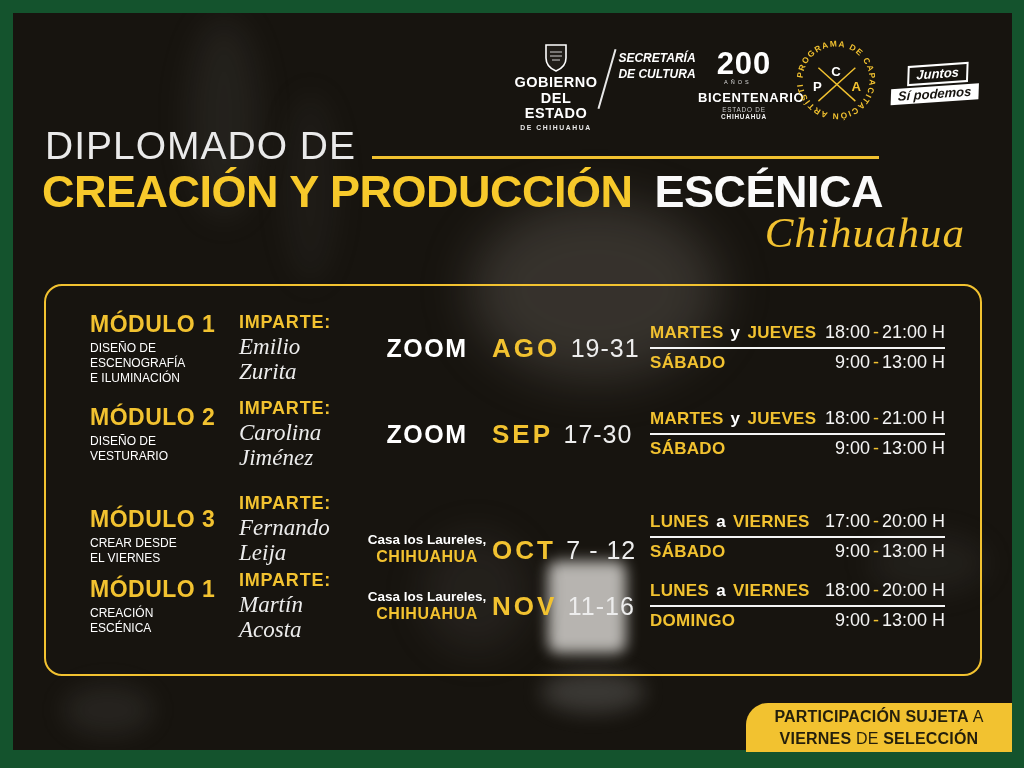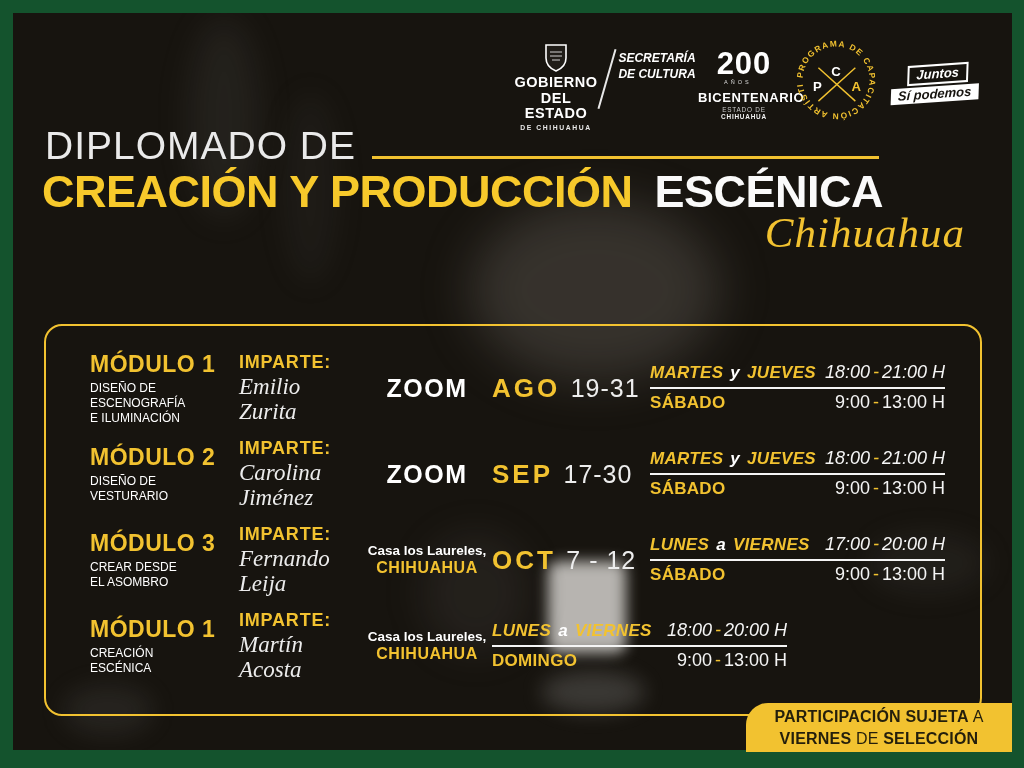--- a/index.html
+++ b/index.html
@@ -29,39 +29,39 @@
 
   
   .kicker{position:absolute;left:45px;top:124px;font-size:39px;color:#eaeaea;letter-spacing:1px;z-index:3;}
   .kicker-line{position:absolute;left:372px;top:156px;width:507px;height:3px;background:#f2c230;z-index:3;}
   .main-title{position:absolute;left:42px;top:166px;font-size:45px;font-weight:bold;letter-spacing:-.5px;z-index:3;white-space:nowrap;}
   .main-title .acc{color:#f7c92b;}
   .main-title .wht{color:#fafafa;margin-left:10px;}
   .script-loc{position:absolute;right:59px;top:208px;font-family:"Liberation Serif",serif;font-style:italic;font-size:43px;color:#f2c230;letter-spacing:1px;z-index:3;}
 
   
-  .table-frame{position:absolute;left:44px;top:284px;width:934px;height:388px;border:2px solid #f2c230;border-radius:18px;z-index:3;margin-top:40px;}
+  .table-frame{position:absolute;left:44px;top:284px;width:934px;height:388px;border:2px solid #f2c230;border-radius:18px;z-index:3;}
   .mrow{position:absolute;left:44px;width:860px;height:92px;display:flex;align-items:center;}
-  .mrow.r0{top:16px;} .mrow.r1{top:102px;} .mrow.r2{top:188px;} .mrow.r3{top:274px;}
+  .mrow.r0{top:16px;} .mrow.r1{top:102px;} .mrow.r2{top:188px;align-items:flex-end;} .mrow.r3{top:274px;}
   .c-mod{width:149px;flex:none;}
   .c-imp{width:123px;flex:none;}
   .c-ven{width:130px;flex:none;text-align:center;}
   .c-dat{width:158px;flex:none;white-space:nowrap;}
   .c-sch{width:295px;flex:none;}
   .mod-name{font-size:23px;font-weight:bold;color:#f2c230;letter-spacing:.5px;}
   .mod-sub{font-size:12px;font-weight:normal;color:#fff;line-height:1.25;margin-top:3px;white-space:pre-line;}
   .imp-label{font-size:18px;font-weight:bold;color:#f2c230;letter-spacing:.8px;}
   .imp-name{font-family:"Liberation Serif",serif;font-style:italic;font-size:23px;color:#ececec;line-height:1.08;margin-top:2px;white-space:pre-line;}
   .v-zoom .venue-main{font-size:25px;font-weight:bold;color:#fff;letter-spacing:1.5px;}
   .v-casa .venue-main{font-size:13.5px;font-weight:bold;color:#fff;display:block;}
   .v-casa .venue-accent{font-size:16px;font-weight:bold;color:#f2c230;letter-spacing:.5px;display:block;margin-top:1px;}
   .dat-month{font-size:26px;font-weight:bold;color:#f2c230;letter-spacing:3px;}
   .dat-range{font-size:25px;color:#ededed;margin-left:6px;letter-spacing:1px;}
   .sch-line{display:flex;justify-content:space-between;align-items:baseline;padding:3px 0 4px 0;}
-  .sch-line.first{border-bottom:2px solid #f5f5f5;font-style:italic;}
+  .sch-line.first{border-bottom:2px solid #f5f5f5;}
   .sch-days{font-size:17px;font-weight:bold;color:#f2c230;letter-spacing:.3px;}
   .sch-days .conn{color:#fff;padding:0 2px;}
   .sch-time{font-size:18px;color:#f5f5f5;white-space:nowrap;}
   .sch-time .dash{color:#f2c230;padding:0 3px;}
 
   
   .footer-badge{position:absolute;left:746px;top:703px;width:266px;height:49px;background:#f2c230;border-top-left-radius:22px;z-index:4;display:flex;flex-direction:column;justify-content:center;text-align:center;}
   .footer-badge .fl{font-size:16px;font-weight:bold;color:#241f0c;line-height:1.35;letter-spacing:.2px;}
   .footer-badge .lt{font-weight:normal;}
 </style>
@@ -199,21 +199,21 @@
           <span class="sch-days">SÁBADO</span>
           <span class="sch-time"><span>9:00</span><span class="dash">-</span><span>13:00 H</span></span>
         </div>
       </div>
     </div>
 
     <div class="mrow r2 v-casa">
       <div class="c-mod">
         <div class="mod-name">MÓDULO 3</div>
         <div class="mod-sub">CREAR DESDE
-EL ASOMBRO</div>
+EL VIERNES</div>
       </div>
       <div class="c-imp">
         <div class="imp-label">IMPARTE:</div>
         <div class="imp-name">Fernando
 Leija</div>
       </div>
       <div class="c-ven">
         <span class="venue-main">Casa los Laureles,</span>
         <span class="venue-accent">CHIHUAHUA</span>
       </div>
@@ -241,20 +241,24 @@
       </div>
       <div class="c-imp">
         <div class="imp-label">IMPARTE:</div>
         <div class="imp-name">Martín
 Acosta</div>
       </div>
       <div class="c-ven">
         <span class="venue-main">Casa los Laureles,</span>
         <span class="venue-accent">CHIHUAHUA</span>
       </div>
+      <div class="c-dat">
+        <span class="dat-month">NOV</span>
+        <span class="dat-range">11-16</span>
+      </div>
       <div class="c-sch">
         <div class="sch-line first">
           <span class="sch-days"><span>LUNES</span> <span class="conn">a</span> <span>VIERNES</span></span>
           <span class="sch-time"><span>18:00</span><span class="dash">-</span><span>20:00 H</span></span>
         </div>
         <div class="sch-line">
           <span class="sch-days">DOMINGO</span>
           <span class="sch-time"><span>9:00</span><span class="dash">-</span><span>13:00 H</span></span>
         </div>
       </div>

